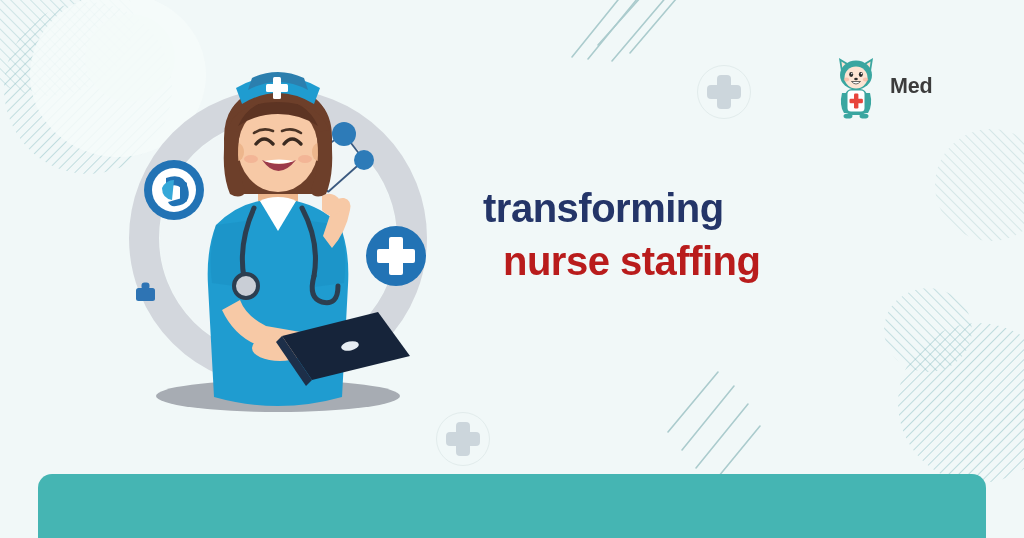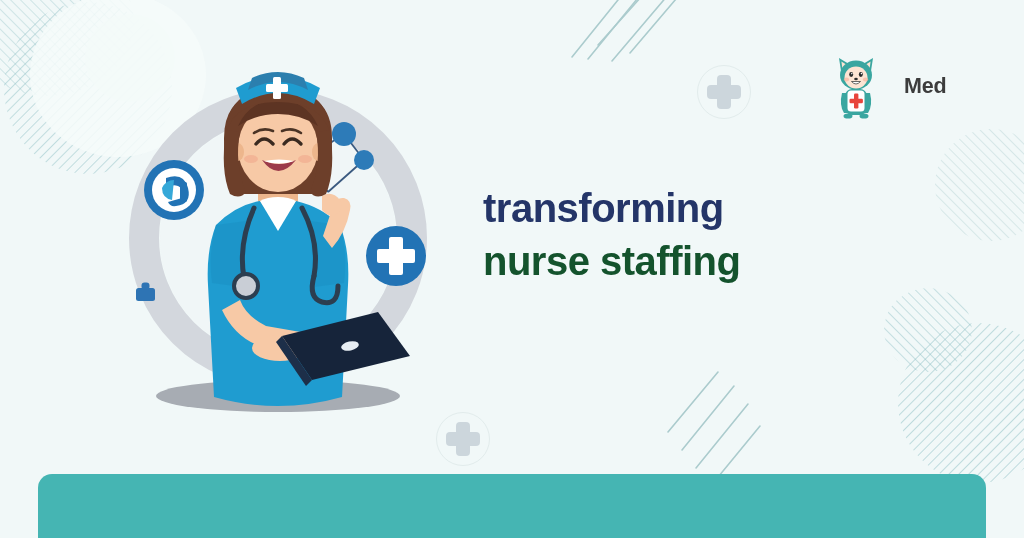--- a/index.html
+++ b/index.html
@@ -45,21 +45,21 @@
     border-radius: 4px;
   }
 
   
   .logo {
     position: absolute;
     left: 833px;
     top: 55px;
     display: flex;
     align-items: center;
-    gap: 25px;
+    gap: 11px;
   }
   .logo-mark {
     width: 46px;
     height: 64px;
     flex: 0 0 auto;
   }
   .logo-text {
     font-size: 21.5px;
     font-weight: 700;
     line-height: 1.18;
@@ -74,21 +74,21 @@
     position: absolute;
     left: 483px;
     top: 155px;
     width: 470px;
     font-size: 40px;
     font-weight: 700;
     line-height: 1.33;
     letter-spacing: -0.5px;
     color: #243568;
   }
-  .headline .accent { color: #14532d; }
+  .headline .accent { color: #b91c1c; margin-left: 20px; }
   .headline-line { display: block; white-space: nowrap; }
 
   
   .illustration {
     position: absolute;
     left: 96px;
     top: 60px;
     width: 380px;
     height: 360px;
   }

